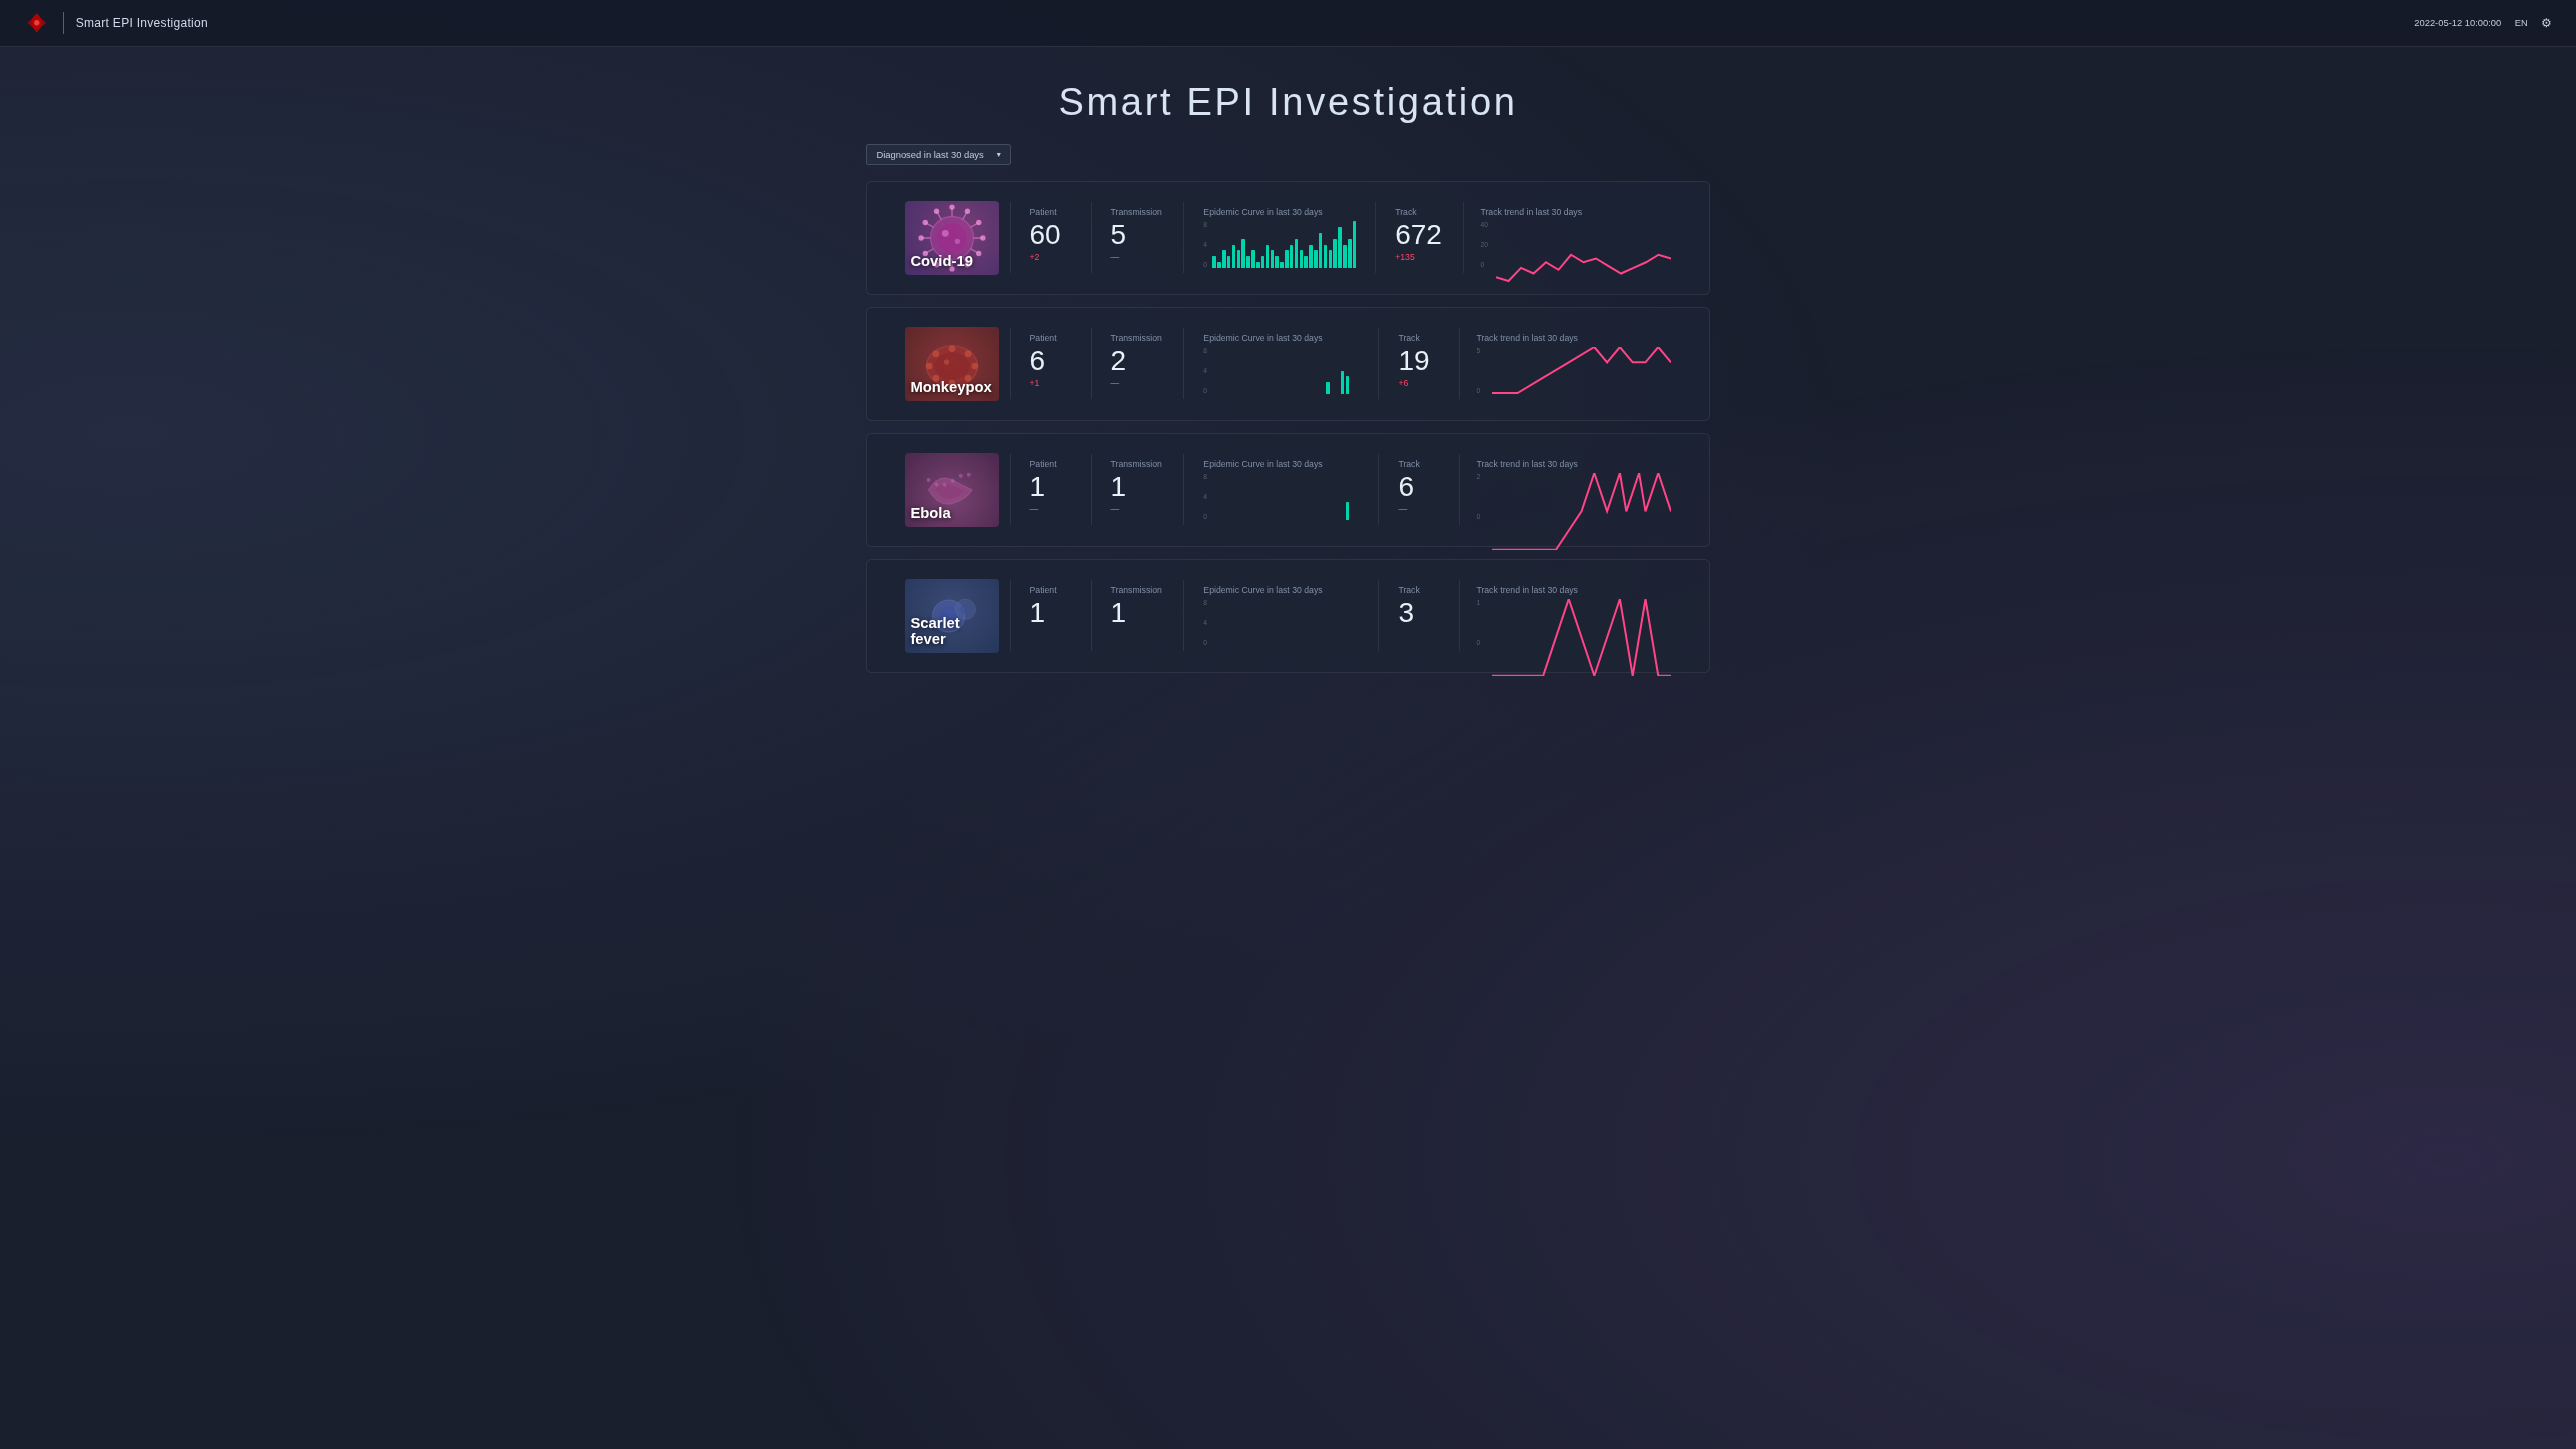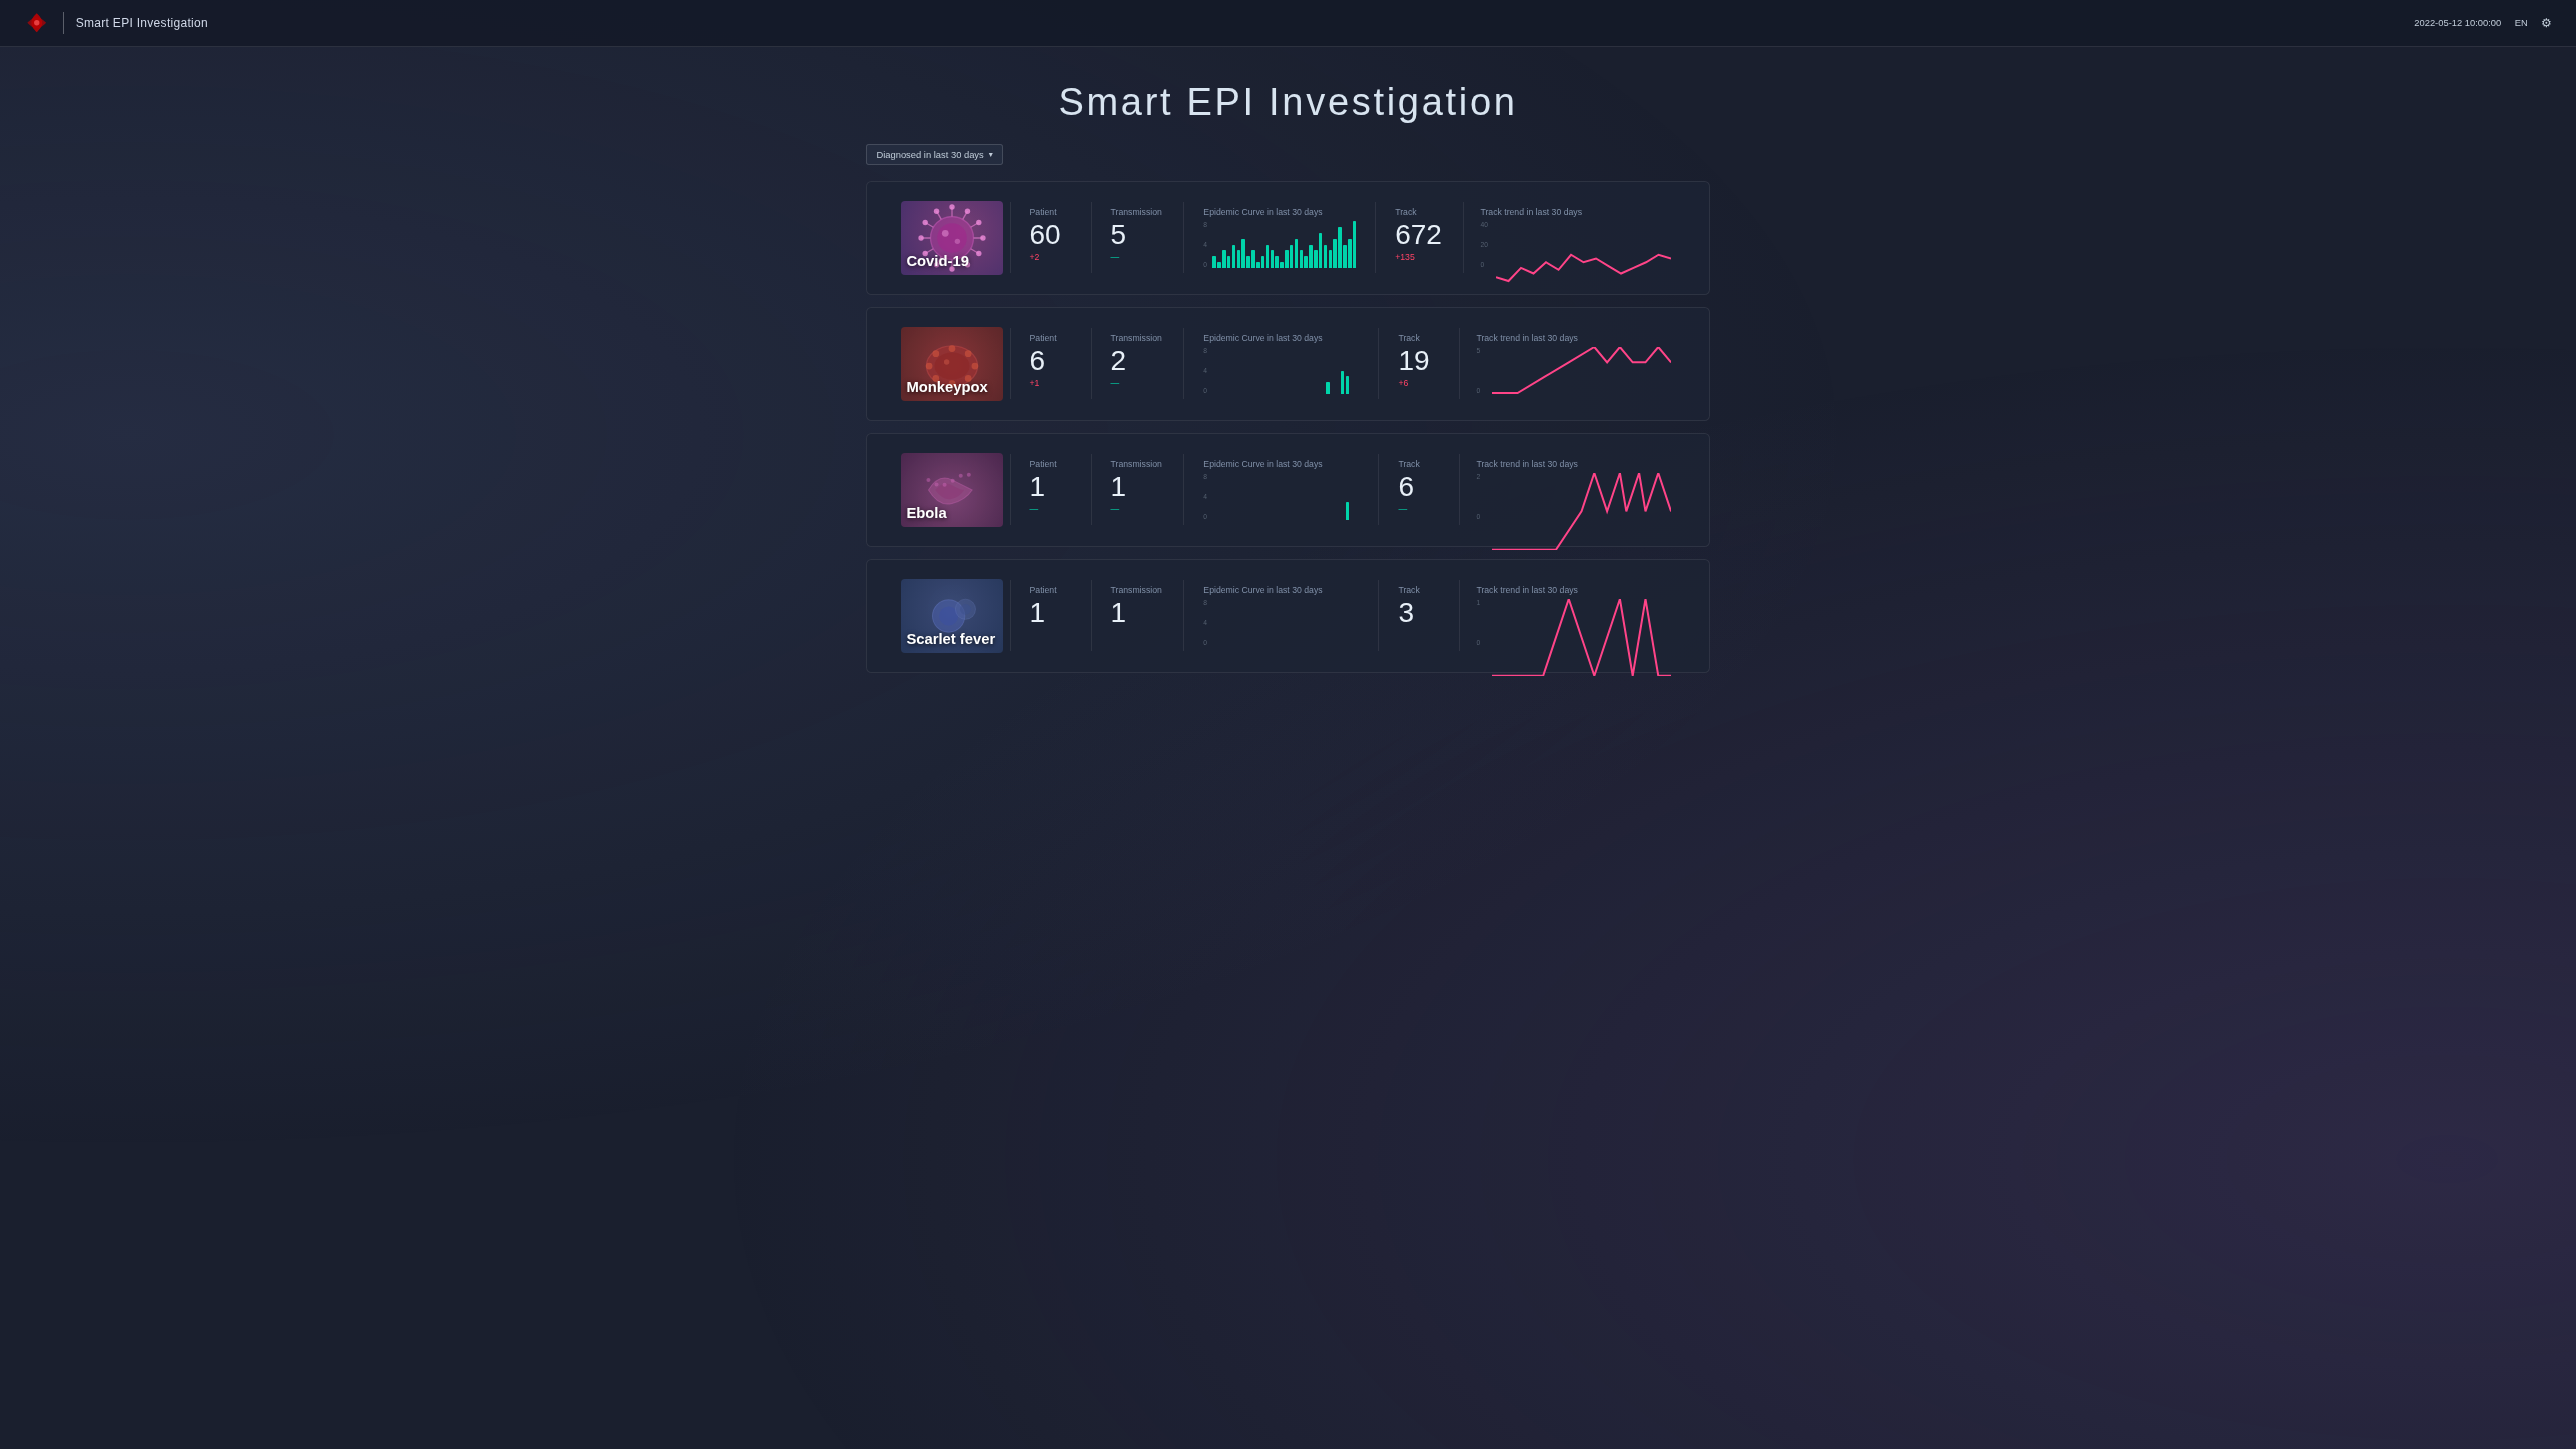--- a/index.html
+++ b/index.html
@@ -89,21 +89,21 @@
       padding: 34px 0 20px;
     }
 
     
     .filter-bar {
       margin-bottom: 16px;
     }
     .filter-dropdown {
       display: inline-flex;
       align-items: center;
-      gap: 5px;
+      gap: 13px;
       background: rgba(40,50,70,0.6);
       border: 0.7px solid rgba(255,255,255,0.15);
       border-radius: 2.7px;
       padding: 4px 9.4px;
       font-size: 9.4px;
       color: #c0ccd8;
       cursor: pointer;
     }
     .filter-dropdown .chevron { font-size: 8px; }
 
@@ -122,21 +122,21 @@
     
     .card-image-section {
       width: 121px;
       min-width: 121px;
       display: flex;
       align-items: center;
       justify-content: center;
       position: relative;
     }
     .disease-image {
-      width: 102px;
+      width: 94px;
       height: 74px;
       border-radius: 4px;
       display: flex;
       align-items: center;
       justify-content: center;
       position: relative;
       overflow: hidden;
       margin-left: 6px;
     }
     .disease-name {

